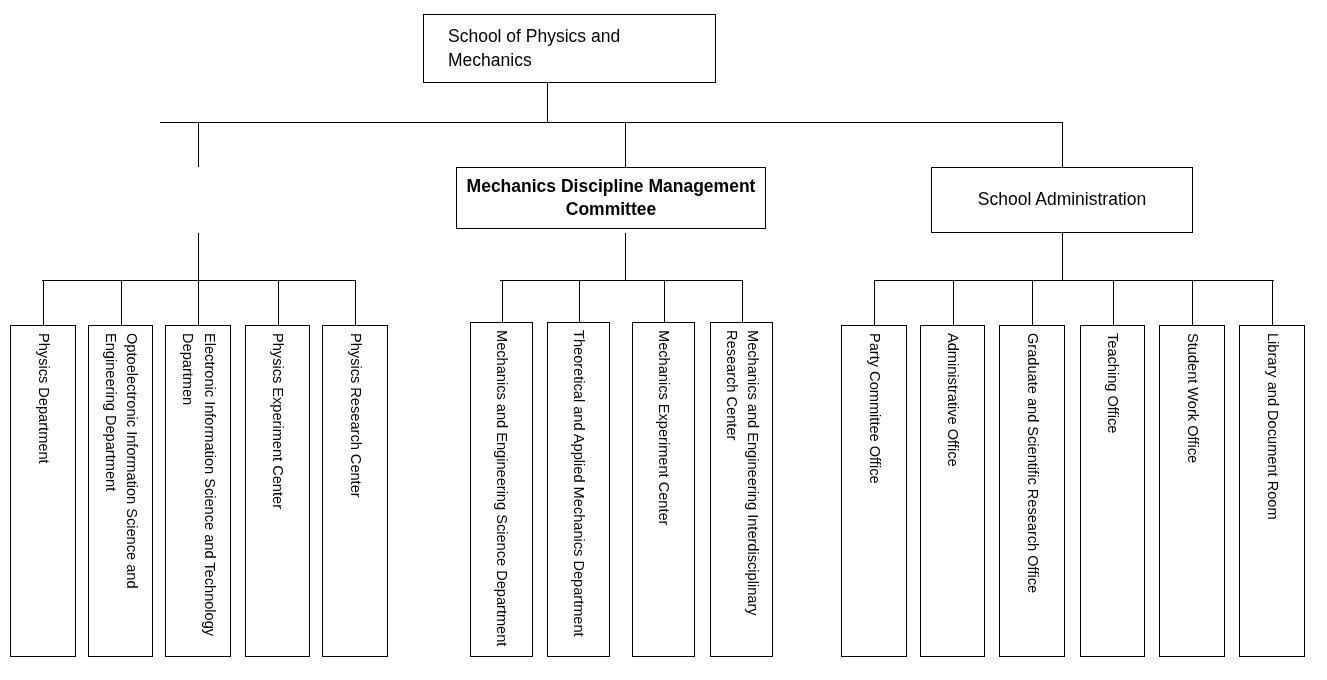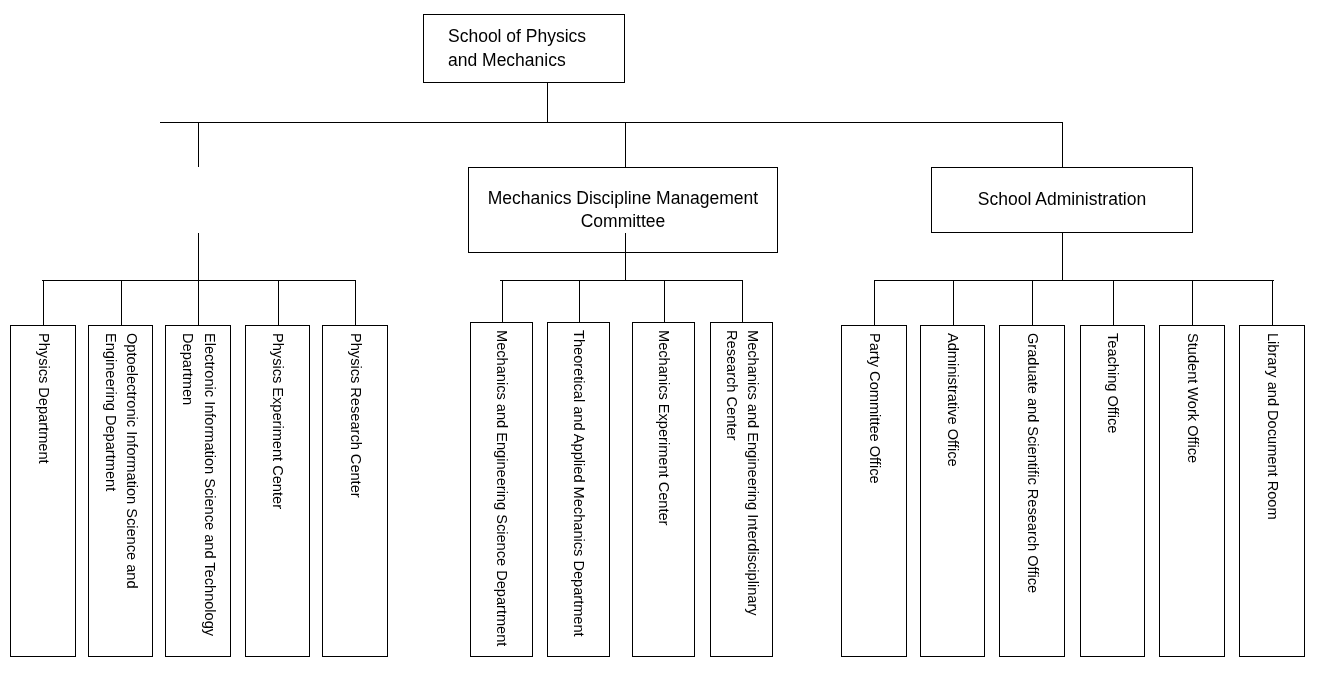--- a/index.html
+++ b/index.html
@@ -76,21 +76,21 @@
   .line-h {
     position: absolute;
     height: 0;
     border-top: 1.6px solid #000000;
   }
 </style>
 </head>
 <body>
 
 <div id="chart-root">
-    <div class="node h align-left" style="left: 423px; top: 14px; width: 202px; height: 69px;">
+    <div class="node h align-left" style="left: 423px; top: 14px; width: 293px; height: 69px;">
       <span class="label">School of Physics and Mechanics</span>
     </div>
     <div class="line-v" style="left: 547px; top: 83px; height: 39px;"></div>
     <div class="line-h" style="left: 160px; top: 122px; width: 902px;"></div>
     <div class="line-v" style="left: 198px; top: 122px; height: 45px;"></div>
     <div class="line-v" style="left: 198px; top: 233px; height: 47px;"></div>
     <div class="line-h" style="left: 42px; top: 280px; width: 313px;"></div>
     <div class="line-v" style="left: 43px; top: 280px; height: 45px;"></div>
     <div class="node v" style="left: 10px; top: 325px; width: 66px; height: 332px;">
       <div class="vwrap">
@@ -114,21 +114,21 @@
       <div class="vwrap">
         <span class="label">Physics Experiment Center</span>
       </div>
     </div>
     <div class="line-v" style="left: 355px; top: 280px; height: 45px;"></div>
     <div class="node v" style="left: 322px; top: 325px; width: 66px; height: 332px;">
       <div class="vwrap">
         <span class="label">Physics Research Center</span>
       </div>
     </div>
-    <div class="node h" style="left: 468px; top: 167px; width: 310px; height: 86px;">
+    <div class="node h" style="left: 456px; top: 167px; width: 310px; height: 62px; font-weight: bold;">
       <span class="label">Mechanics Discipline Management Committee</span>
     </div>
     <div class="line-v" style="left: 625px; top: 122px; height: 45px;"></div>
     <div class="line-v" style="left: 625px; top: 233px; height: 47px;"></div>
     <div class="line-h" style="left: 500px; top: 280px; width: 242px;"></div>
     <div class="line-v" style="left: 502px; top: 280px; height: 42px;"></div>
     <div class="node v" style="left: 470px; top: 322px; width: 63px; height: 335px;">
       <div class="vwrap">
         <span class="label">Mechanics and Engineering Science Department</span>
       </div>

